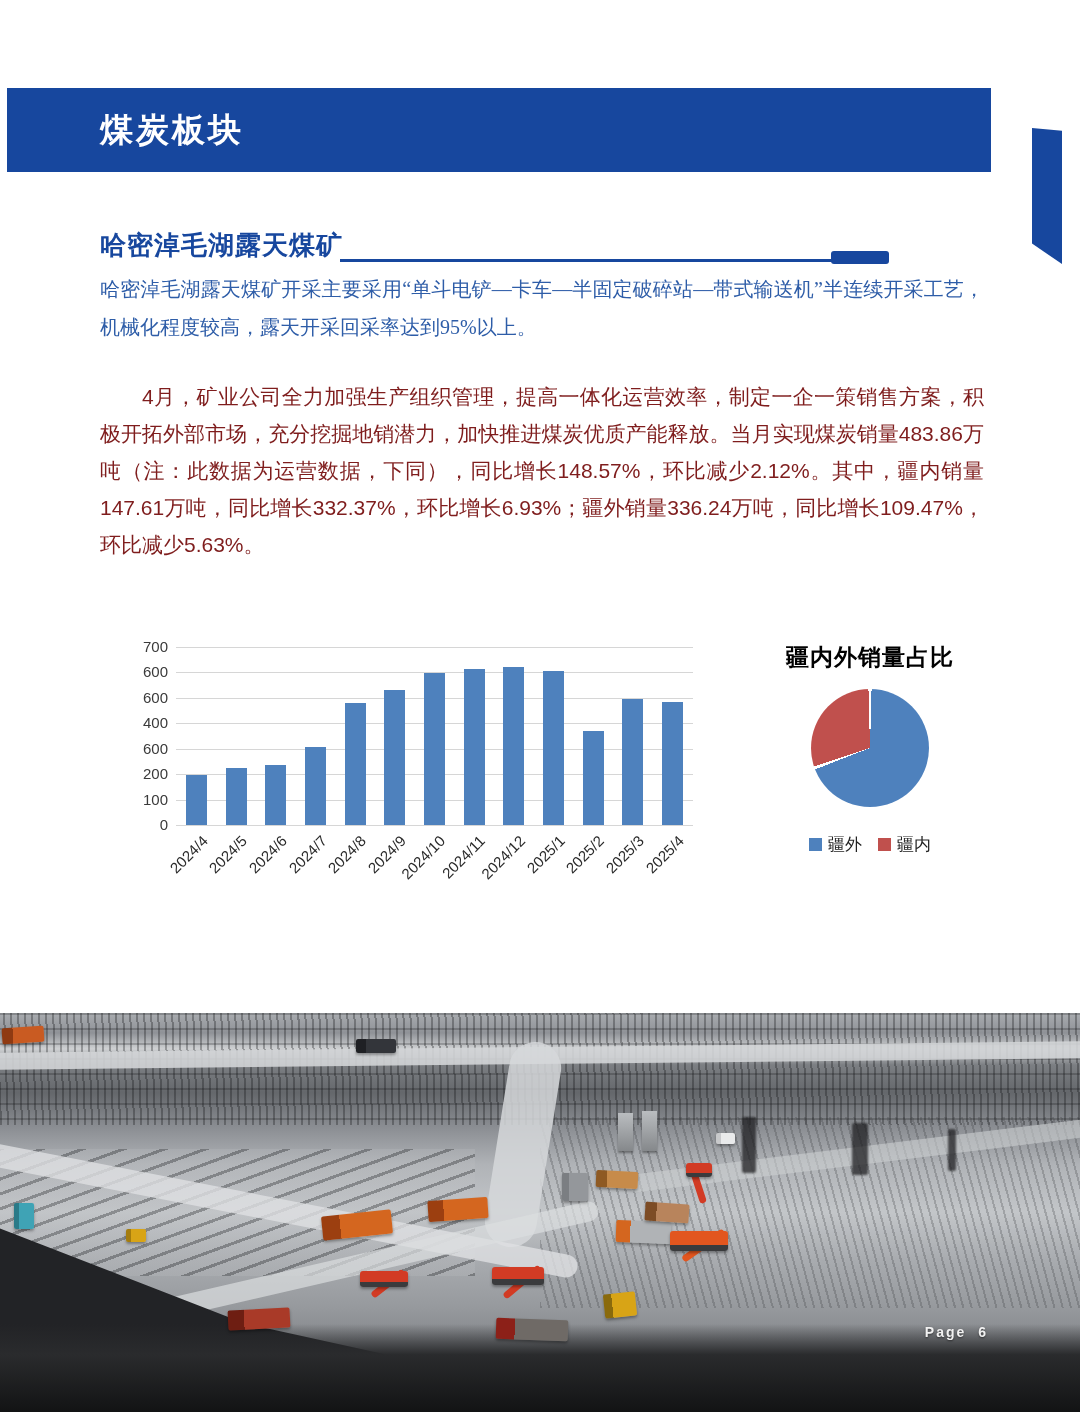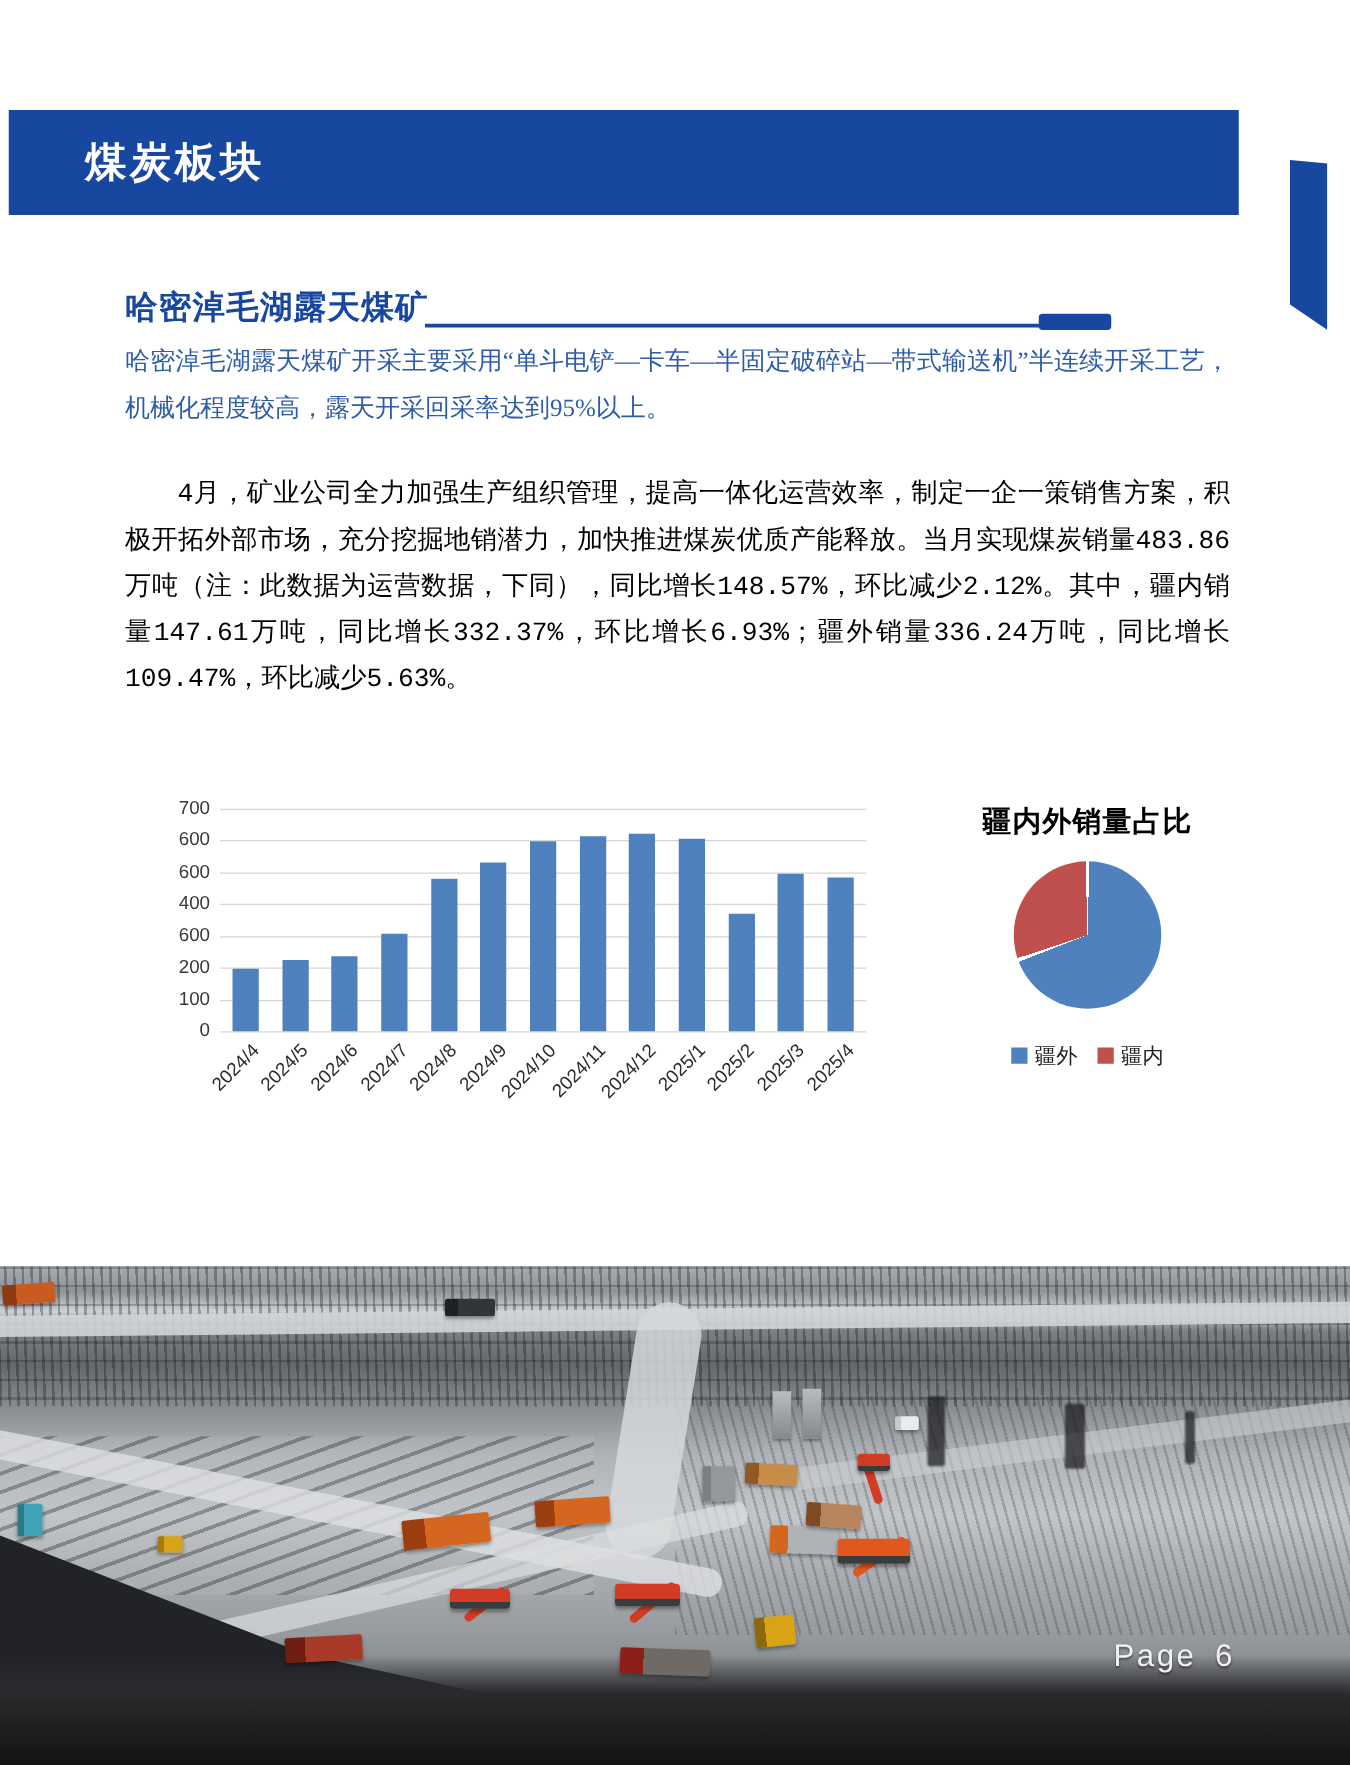--- a/index.html
+++ b/index.html
@@ -7,21 +7,21 @@
     position:relative; width:1080px; height:1412px; background:#ffffff;
     overflow:hidden; margin:0 auto;
     font-family:"Liberation Sans","DejaVu Sans",sans-serif;
   }
   
   .header-bar{
     position:absolute; left:7px; top:88px; width:984px; height:84px;
     background:#17479E;
   }
   .header-bar h1{
-    margin:0; padding-left:61px; line-height:84px; font-size:33px;
+    margin:0; padding-left:93px; line-height:84px; font-size:33px;
     font-weight:bold; color:#ffffff; letter-spacing:3px;
   }
   .ribbon{
     position:absolute; left:1032px; top:128px; width:30px; height:136px;
     background:#17479E;
     clip-path:polygon(0 0,100% 2%,100% 100%,0 85%);
   }
   
   .sec-title{
     position:absolute; left:100px; top:228px; margin:0;
@@ -30,22 +30,22 @@
   .ul-thin{position:absolute; left:340px; top:259px; width:494px; height:3px; background:#17479E;}
   .ul-thick{position:absolute; left:831px; top:251px; width:58px; height:13px; background:#17479E; border-radius:3px;}
   
   .intro{
     position:absolute; left:100px; top:270px; width:884px; margin:0;
     font-family:"Liberation Serif","DejaVu Serif",serif;
     font-size:20px; line-height:38px; color:#2E5DA8; text-align:justify;
   }
   .bodypara{
     position:absolute; left:100px; top:378px; width:884px; margin:0;
-    font-family:Liberation Mono, monospace;
-    font-size:21px; line-height:37px; color:#000000;
+    font-family:Liberation Sans, sans-serif;
+    font-size:21px; line-height:37px; color:#7f1d1d;
     text-align:justify; text-indent:2em;
   }
   
   .bar-chart{position:absolute; left:128px; top:642px; width:565px;}
   .bc-title{text-align:center; font-size:23px; font-weight:bold; color:#000;}
   .bc-unit{text-align:right; padding-right:38px; font-size:16px; font-weight:bold; color:#000; margin-top:3px;}
   .bc-plot{position:relative; margin-left:48px; margin-top:5px; width:517px; height:178px;}
   .gridline{position:absolute; left:0; right:0; height:1px; background:#D6D6D6;}
   .ytick{position:absolute; left:-46px; width:38px; text-align:right; font-size:15px; color:#3a3a3a;}
   .bars{position:absolute; left:0; right:0; top:0; bottom:0; display:flex;
@@ -92,21 +92,21 @@
   .ph-coal-wedge{left:0; bottom:0; width:60%; height:46%; background:#222326;
     clip-path:polygon(0 0, 38% 52%, 100% 100%, 0 100%);}
   .pillar{position:absolute; background:linear-gradient(180deg,#babdc0,#85888b); box-shadow:0 2px 2px rgba(0,0,0,.35);}
   .smudge{position:absolute; background:rgba(26,27,29,.72); filter:blur(1px); border-radius:2px;}
   .veh{position:absolute; border-radius:2px; box-shadow:0 2px 3px rgba(0,0,0,.35);}
   .exc-wrap{position:absolute;}
   .exc-body{position:absolute; left:0; bottom:0; width:100%; border-radius:3px; box-shadow:0 2px 3px rgba(0,0,0,.35);}
   .exc-arm{position:absolute; height:7px; border-radius:4px;}
   .page-num{
     position:absolute; right:92px; bottom:72px; color:#f1f1f1;
-    font-size:25px; letter-spacing:2px; word-spacing:6px; text-shadow:0 1px 2px rgba(0,0,0,.5);
+    font-size:14px; letter-spacing:2px; word-spacing:6px; text-shadow:0 1px 2px rgba(0,0,0,.5);font-weight:bold;
   }
 </style>
 </head>
 <body>
 
 <div class="page">
 
   <div class="header-bar">
     <h1>煤炭板块</h1>
   </div>

